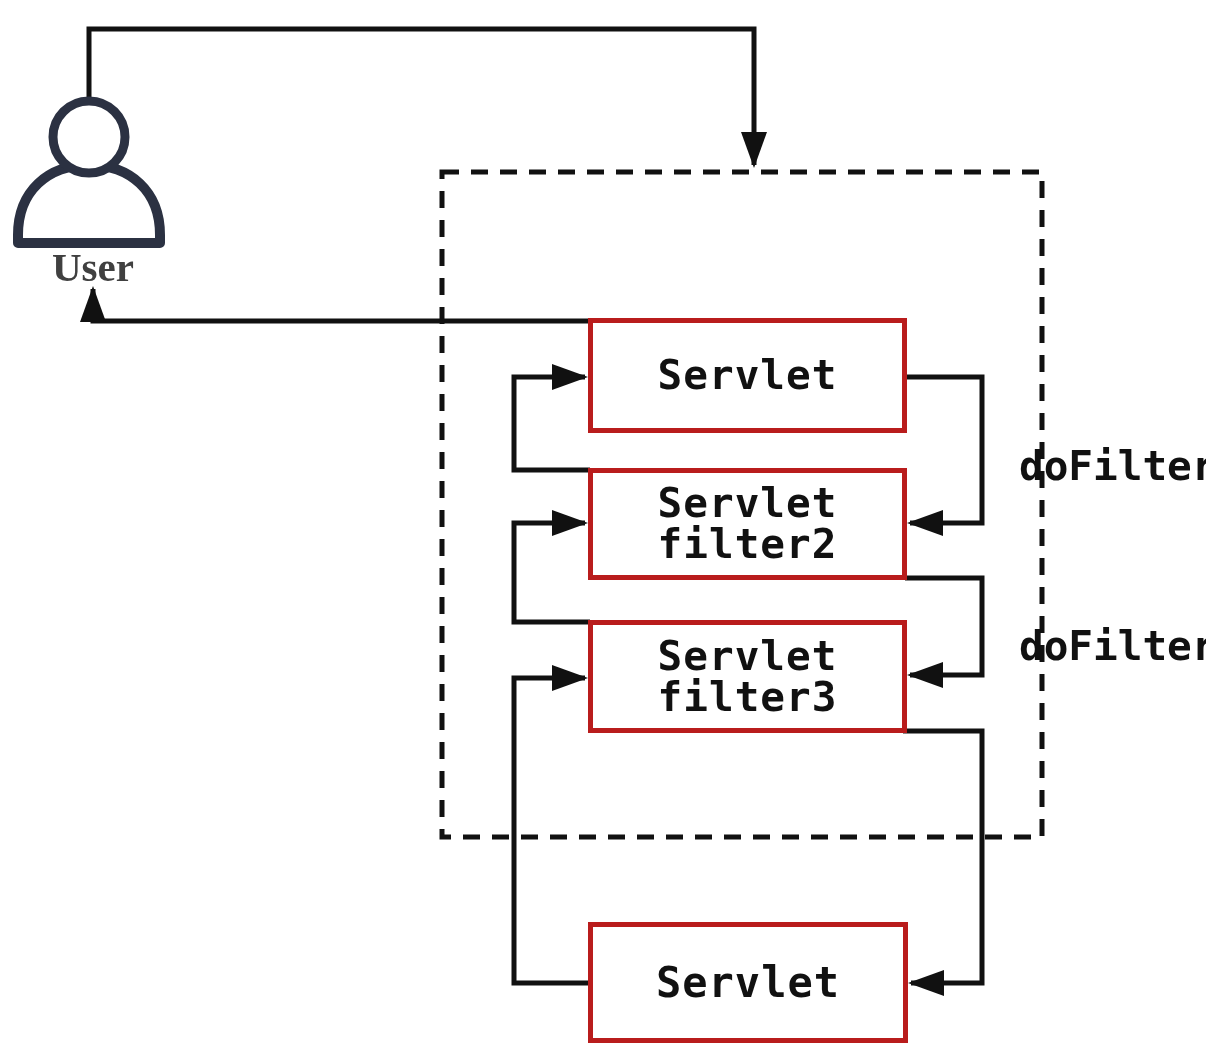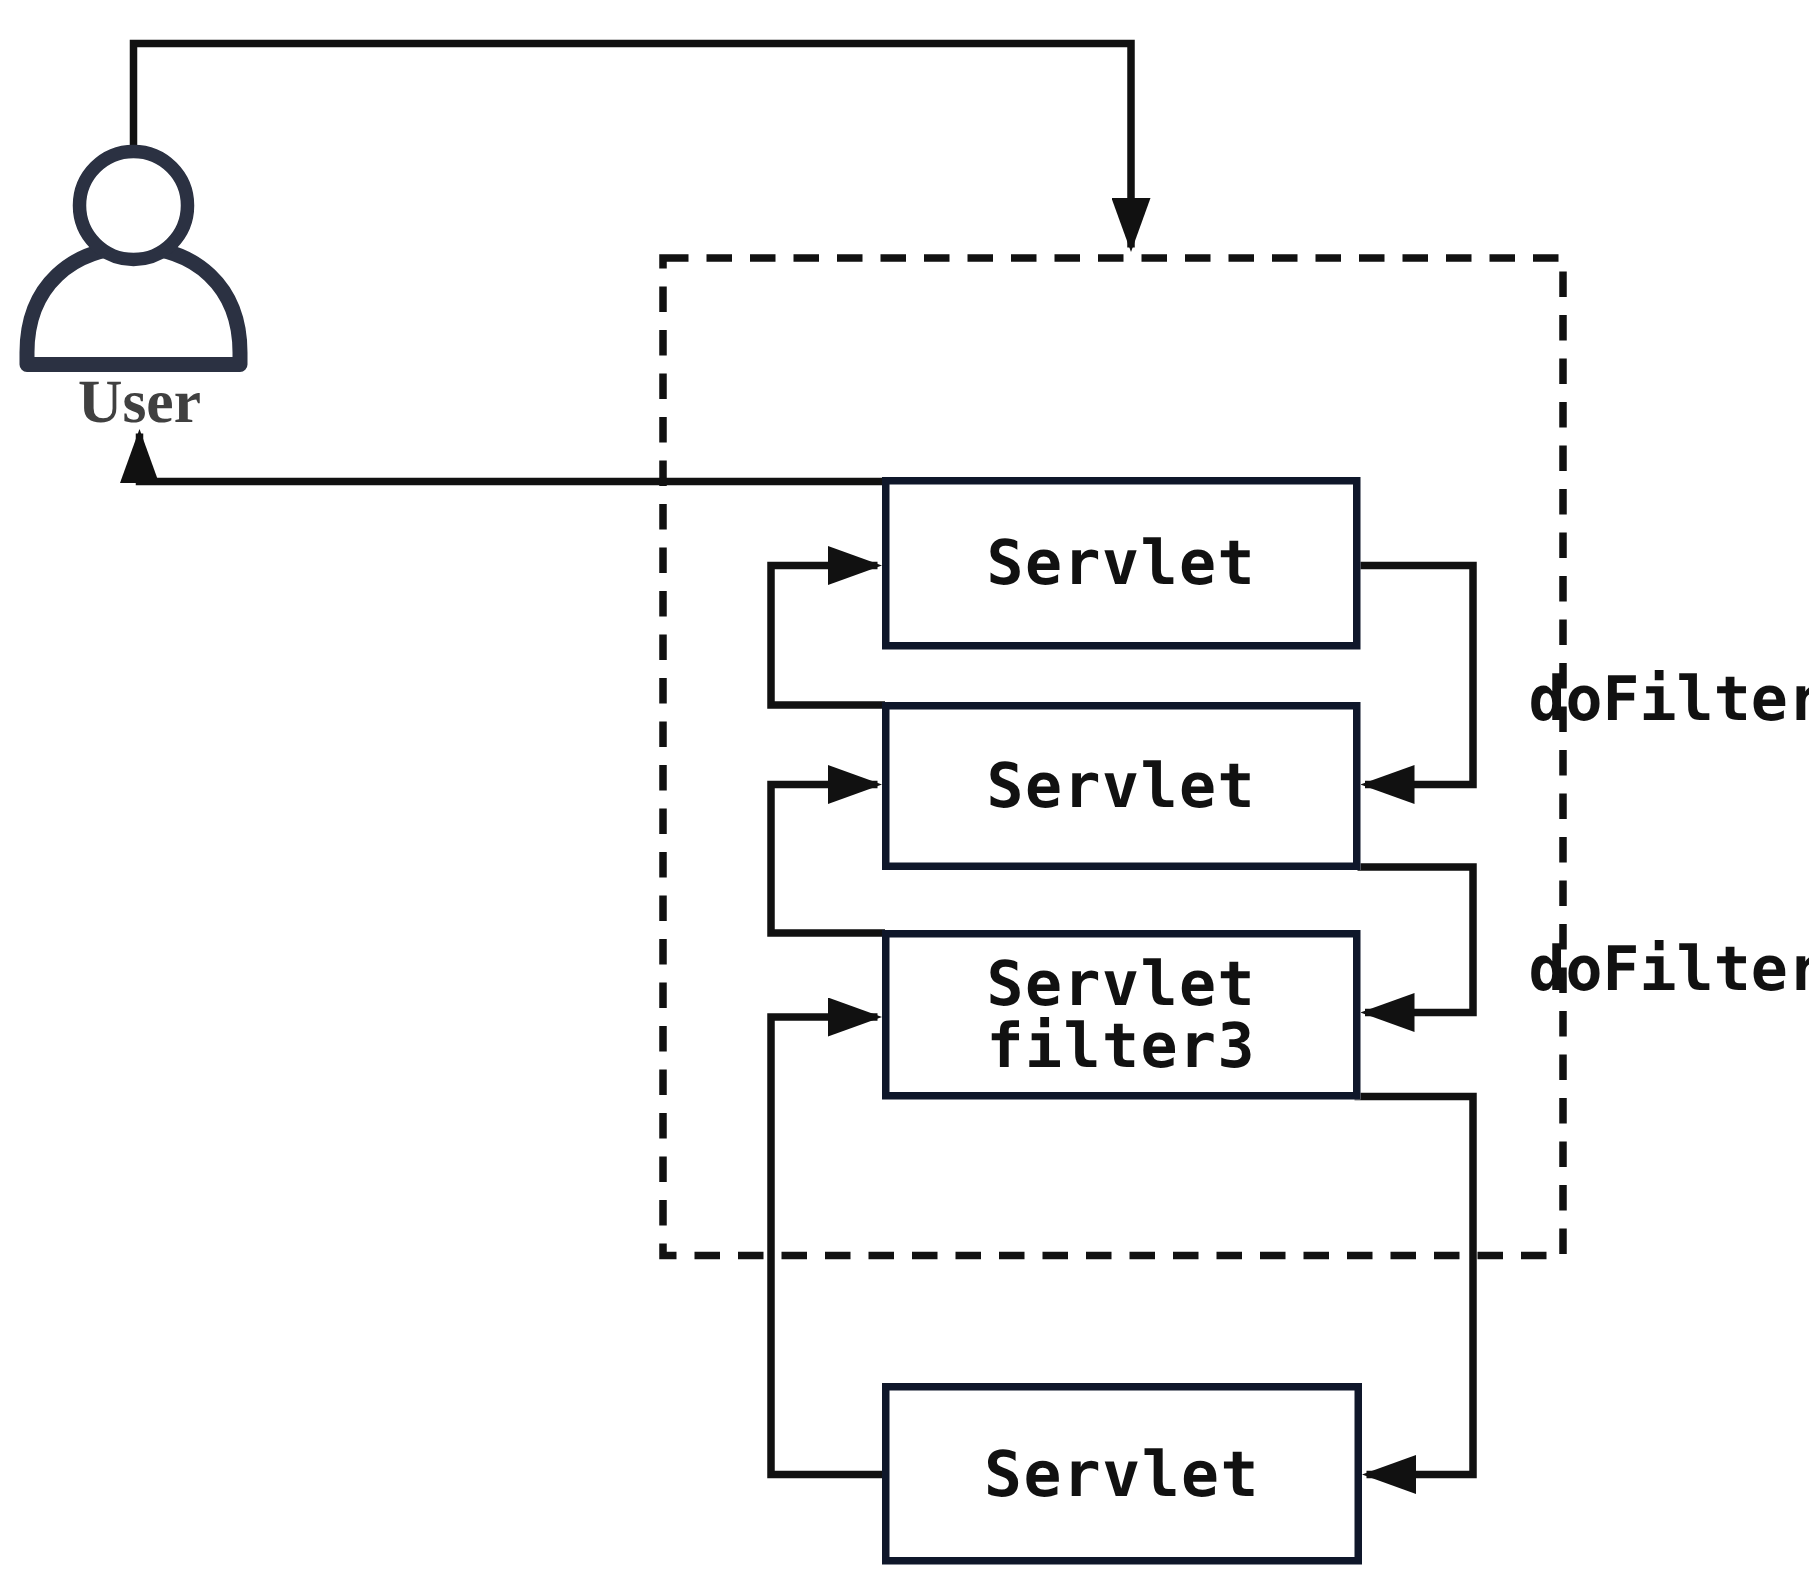--- a/index.html
+++ b/index.html
@@ -19,21 +19,21 @@
   #wires {
     position: absolute;
     left: 0;
     top: 0;
     width: 1206px;
     height: 1052px;
   }
   .node-box {
     position: absolute;
     box-sizing: border-box;
-    border: 5px solid #0f172a;
+    border: 5px solid #b91c1c;
     background: #ffffff;
     display: flex;
     flex-direction: column;
     align-items: center;
     justify-content: center;
     font-weight: bold;
     font-size: 41px;
     line-height: 41px;
     letter-spacing: 1px;
     text-align: center;
@@ -120,20 +120,21 @@
 
   <div class="user-label">User</div>
 
 
   <div class="node-box box-f1">
     <span>Servlet</span>
   </div>
 
   <div class="node-box box-f2">
     <span>Servlet</span>
+    <span>filter2</span>
   </div>
 
   <div class="node-box box-f3">
     <span>Servlet</span>
     <span>filter3</span>
   </div>
 
   <div class="node-box box-servlet">
     <span>Servlet</span>
   </div>

